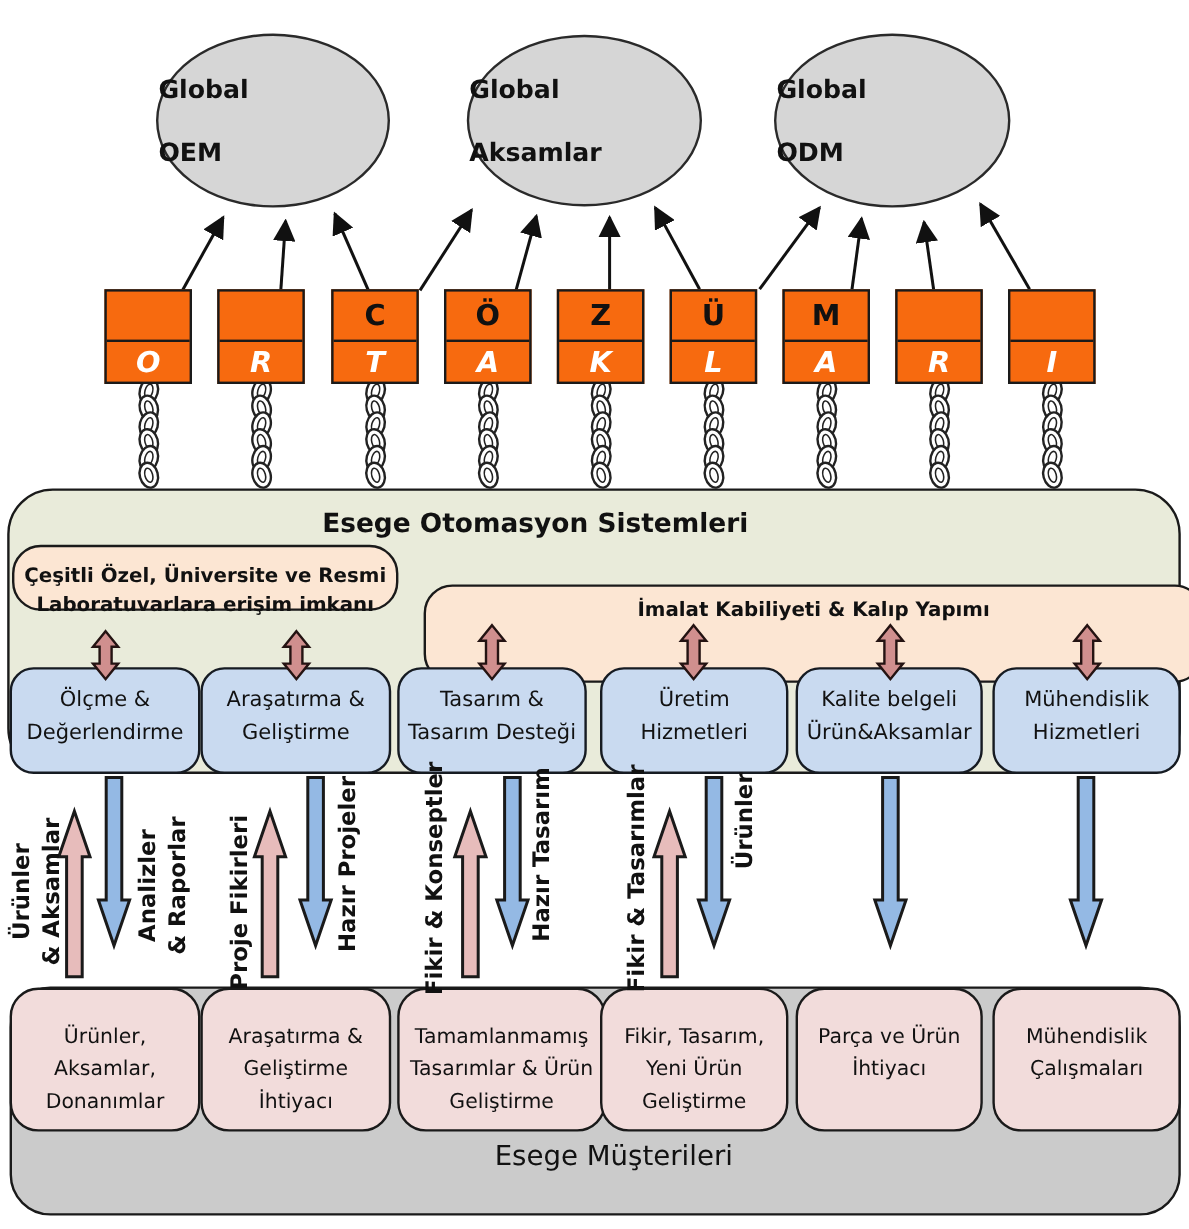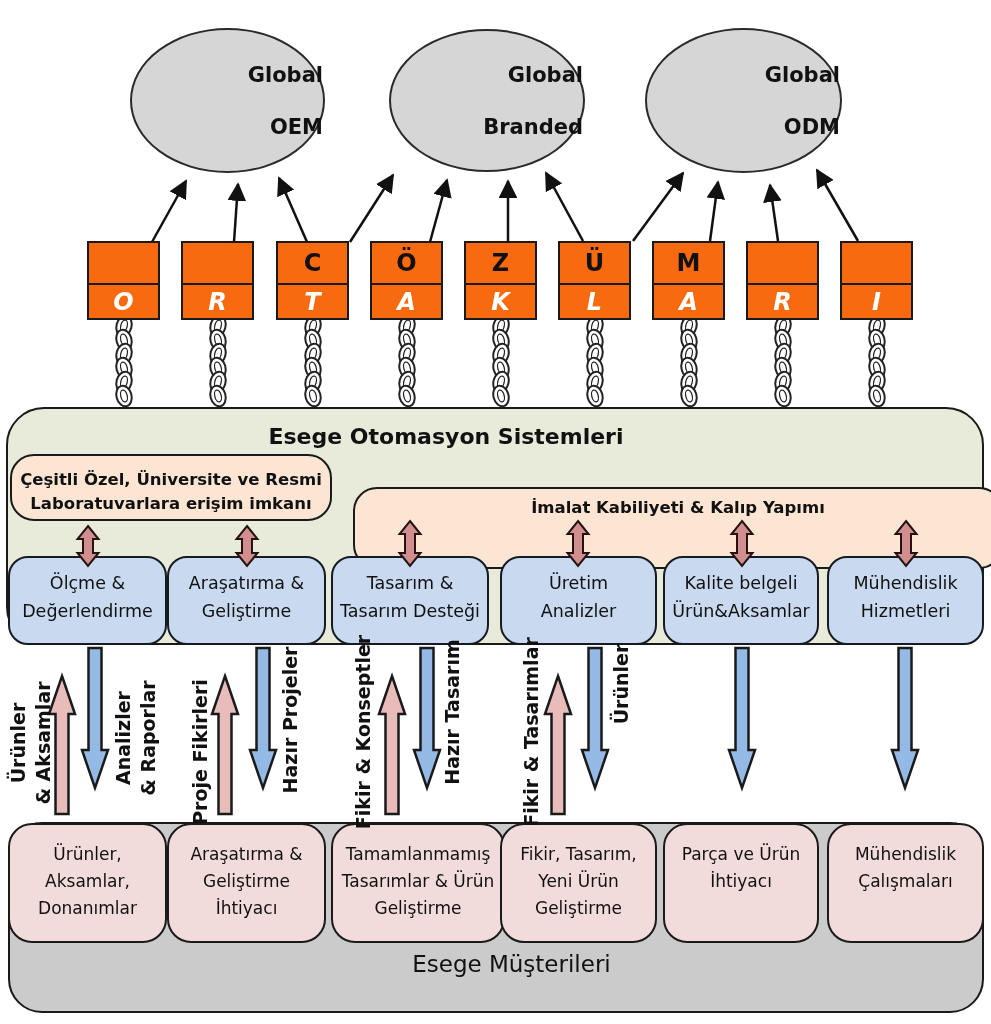--- a/index.html
+++ b/index.html
@@ -3,53 +3,53 @@
 <meta charset="utf-8">
 <style>
   html,body{margin:0;padding:0;background:#fff;}
   .canvas{position:relative;width:991px;height:1024px;background:#ffffff;
           font-family:"DejaVu Sans",sans-serif;overflow:hidden;color:#111;}
   svg.layer{position:absolute;left:0;top:0;pointer-events:none;}
   #svg-back{z-index:1;}
   #svg-front{z-index:3;}
 
   .ellipse{position:absolute;background:#D6D6D6;border:2.5px solid #2a2a2a;border-radius:50%;
-           display:flex;flex-direction:column;align-items:flex-end;justify-content:center;gap:28px;
+           display:flex;flex-direction:column;align-items:flex-start;justify-content:center;gap:28px;
            font-weight:bold;font-size:21px;z-index:2;box-sizing:border-box;}
 
   .obox{position:absolute;top:241px;width:73px;height:79px;background:#F76A0F;
         border:2px solid #1a1a1a;box-sizing:border-box;z-index:2;}
   .obox .t{height:40px;display:flex;align-items:center;justify-content:center;
            font-weight:bold;font-size:24px;color:#111;}
   .obox .b{height:33px;border-top:2px solid #1a1a1a;display:flex;align-items:center;
            justify-content:center;font-weight:bold;font-style:italic;font-size:24px;color:#fff;}
 
   .olive{position:absolute;left:6px;top:407px;width:978px;height:238px;background:#E9EBDA;
          border:2.5px solid #1a1a1a;border-radius:38px;box-sizing:border-box;z-index:2;}
   .main-title{position:absolute;left:0;top:424px;width:892px;text-align:center;
               font-weight:bold;font-size:22px;z-index:2;}
 
   .peach{position:absolute;background:#FCE6D3;border:2.5px solid #1a1a1a;border-radius:24px;
          box-sizing:border-box;font-weight:bold;font-size:16.5px;text-align:center;
          white-space:pre-line;line-height:24px;z-index:2;}
-  #cap1{left:10px;top:454px;width:322px;height:67px;padding-top:12px;}
+  #cap1{left:10px;top:454px;width:322px;height:55px;padding-top:12px;}
   #cap2{left:353px;top:455px;width:650px;height:82px;padding-top:7px;margin-top:32px;}
 
   .blue{position:absolute;top:556px;height:89px;background:#C9DAF0;border:2.5px solid #161b22;
         border-radius:20px;box-sizing:border-box;font-size:17.5px;text-align:center;
         white-space:pre-line;line-height:28px;padding-top:11px;z-index:2;}
 
   .gray{position:absolute;left:8px;top:822px;width:976px;height:191px;background:#CBCBCB;
         border:2.5px solid #1a1a1a;border-radius:34px;box-sizing:border-box;z-index:2;}
   .cust-title{position:absolute;left:16px;top:951px;width:991px;text-align:center;
               font-weight:normal;font-size:23px;z-index:2;}
 
   .pink{position:absolute;top:823px;height:120px;background:#F2DCDB;border:2.5px solid #1a1a1a;
         border-radius:24px;box-sizing:border-box;font-size:17px;text-align:center;
-        white-space:pre-line;line-height:27px;padding-top:16px;z-index:2;}
+        white-space:pre-line;line-height:27px;padding-top:26px;z-index:2;}
 
   .vlabel{position:absolute;font-weight:bold;font-size:19px;white-space:pre-line;
           text-align:center;line-height:25px;z-index:4;
           transform:translate(-50%,-50%) rotate(-90deg);}
 </style>
 </head>
 <body>
 
 <div class="canvas">
 
@@ -100,21 +100,21 @@
       <use href="#chain" x="877" y="322"></use>
     </g>
   </svg>
 
   <div class="ellipse" style="left:130px;top:28px;width:195px;height:145px">
     <div>Global</div>
     <div>OEM</div>
   </div>
   <div class="ellipse" style="left:389px;top:29px;width:196px;height:143px">
     <div>Global</div>
-    <div>Branded</div>
+    <div>Aksamlar</div>
   </div>
   <div class="ellipse" style="left:645px;top:28px;width:197px;height:145px">
     <div>Global</div>
     <div>ODM</div>
   </div>
 
   <div class="obox" style="left:87px">
     <div class="t"></div>
     <div class="b">O</div>
   </div>
@@ -158,21 +158,21 @@
 Laboratuvarlara erişim imkanı</div>
   <div class="peach" id="cap2">İmalat Kabiliyeti &amp; Kalıp Yapımı</div>
 
   <div class="blue" style="left:8px;width:159px">Ölçme &amp;
 Değerlendirme</div>
   <div class="blue" style="left:167px;width:159px">Araşatırma &amp;
 Geliştirme</div>
   <div class="blue" style="left:331px;width:158px">Tasarım &amp;
 Tasarım Desteği</div>
   <div class="blue" style="left:500px;width:157px">Üretim
-Analizler</div>
+Hizmetleri</div>
   <div class="blue" style="left:663px;width:156px">Kalite belgeli
 Ürün&amp;Aksamlar</div>
   <div class="blue" style="left:827px;width:157px">Mühendislik
 Hizmetleri</div>
 
   <div class="gray"></div>
   <div class="cust-title">Esege Müşterileri</div>
 
   <div class="pink" style="left:8px;width:159px">Ürünler,
 Aksamlar,

